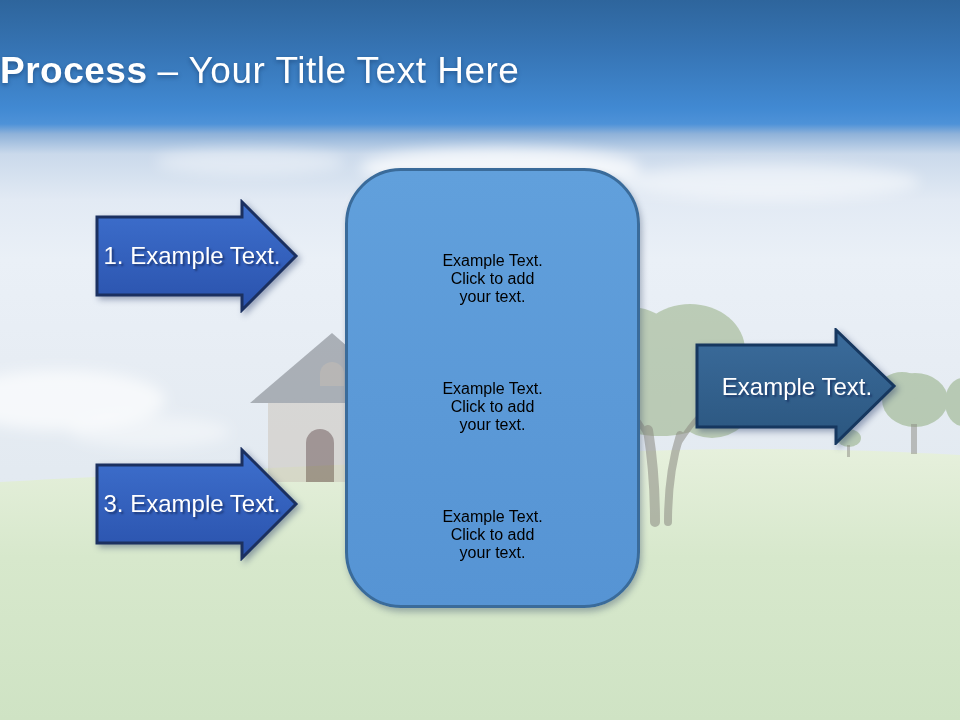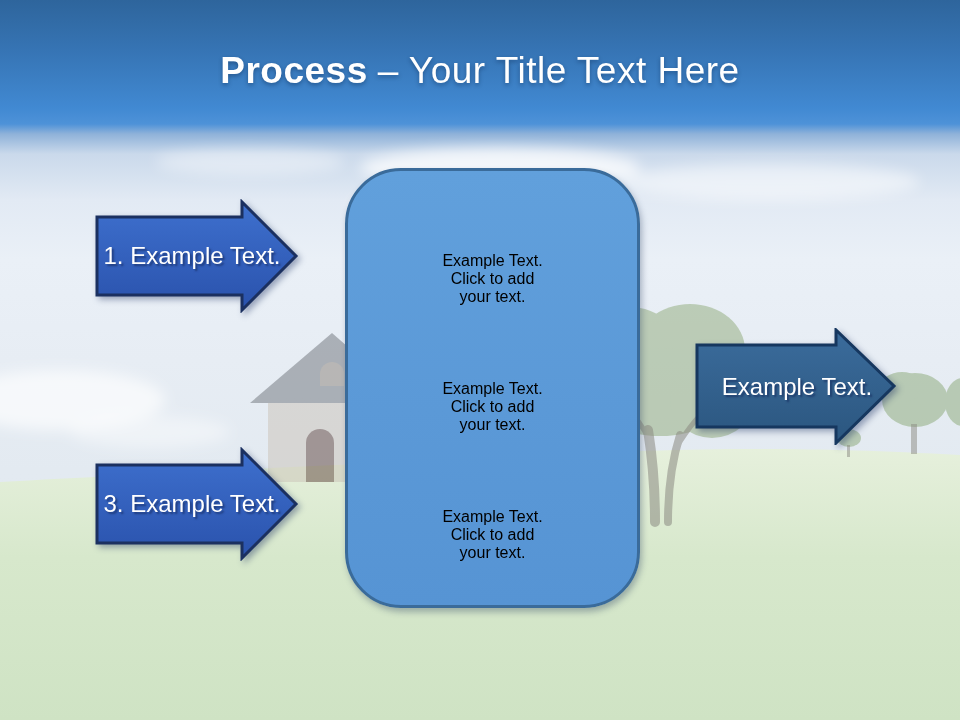--- a/index.html
+++ b/index.html
@@ -7,21 +7,21 @@
     position:relative;width:960px;height:720px;overflow:hidden;
     font-family:"Liberation Sans", sans-serif;
     background:linear-gradient(180deg,
       #2E659C 0px, #3674B4 50px, #4189D2 108px, #4E92D8 124px,
       #8FB2D9 134px, #CAD9EB 154px, #E2EAF4 200px, #EAF0F7 260px,
       #E7EDF4 360px, #E3EAF1 470px, #E0E8EF 720px);
   }
   .landscape{position:absolute;left:0;top:0;width:960px;height:720px;}
   
   .header{position:absolute;left:0;top:0;width:960px;height:130px;}
-  .title{position:absolute;left:0;top:50px;width:960px;text-align:center;
+  .title{position:absolute;left:0;top:50px;width:960px;
     color:#FFFFFF;font-size:37px;letter-spacing:.5px;
     text-shadow:0 2px 4px rgba(10,40,80,.45);}
   .title .t-bold{font-weight:700;}
   .title .t-sep{font-weight:400;margin:0 10px;}
   .title .t-rest{font-weight:400;}
   
   .step{position:absolute;left:95px;width:205px;height:114px;}
   .step-1{top:199px;} .step-2{top:325px;} .step-3{top:447px;padding-left:19px;}
   .step svg,.out-arrow svg{position:absolute;left:0;top:0;display:block;
     filter:drop-shadow(3px 3px 3px rgba(25,45,95,.40));}

